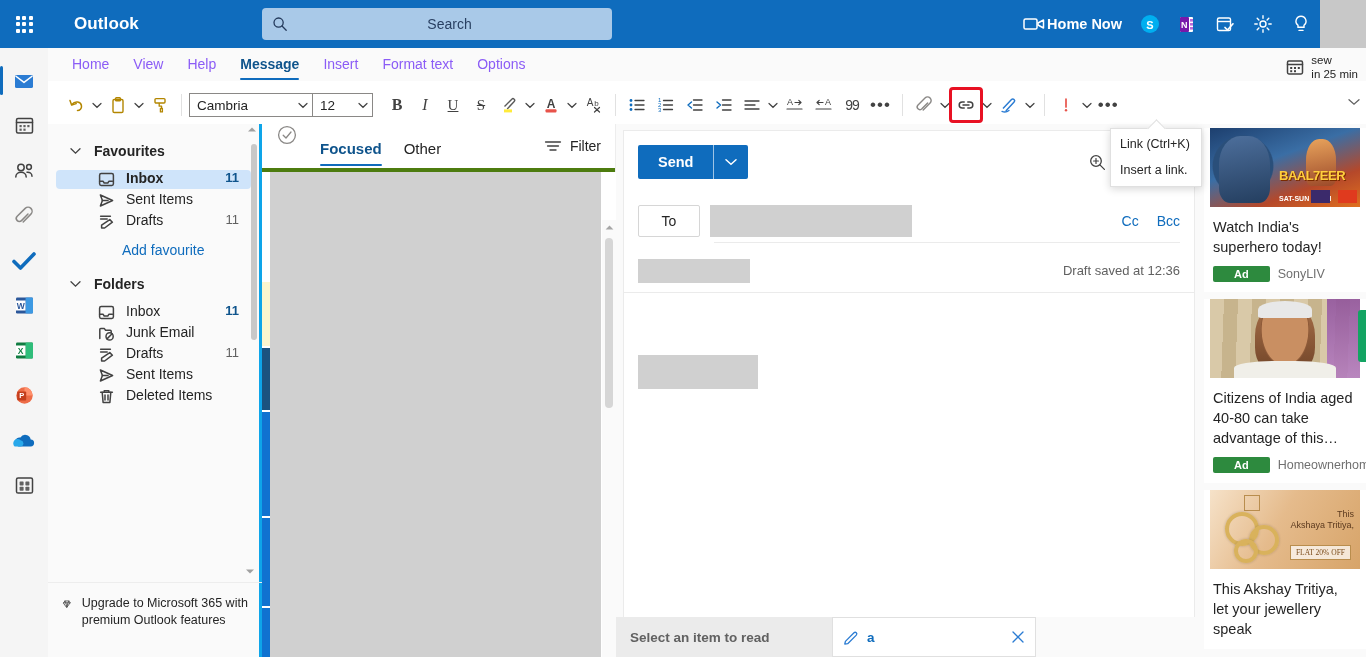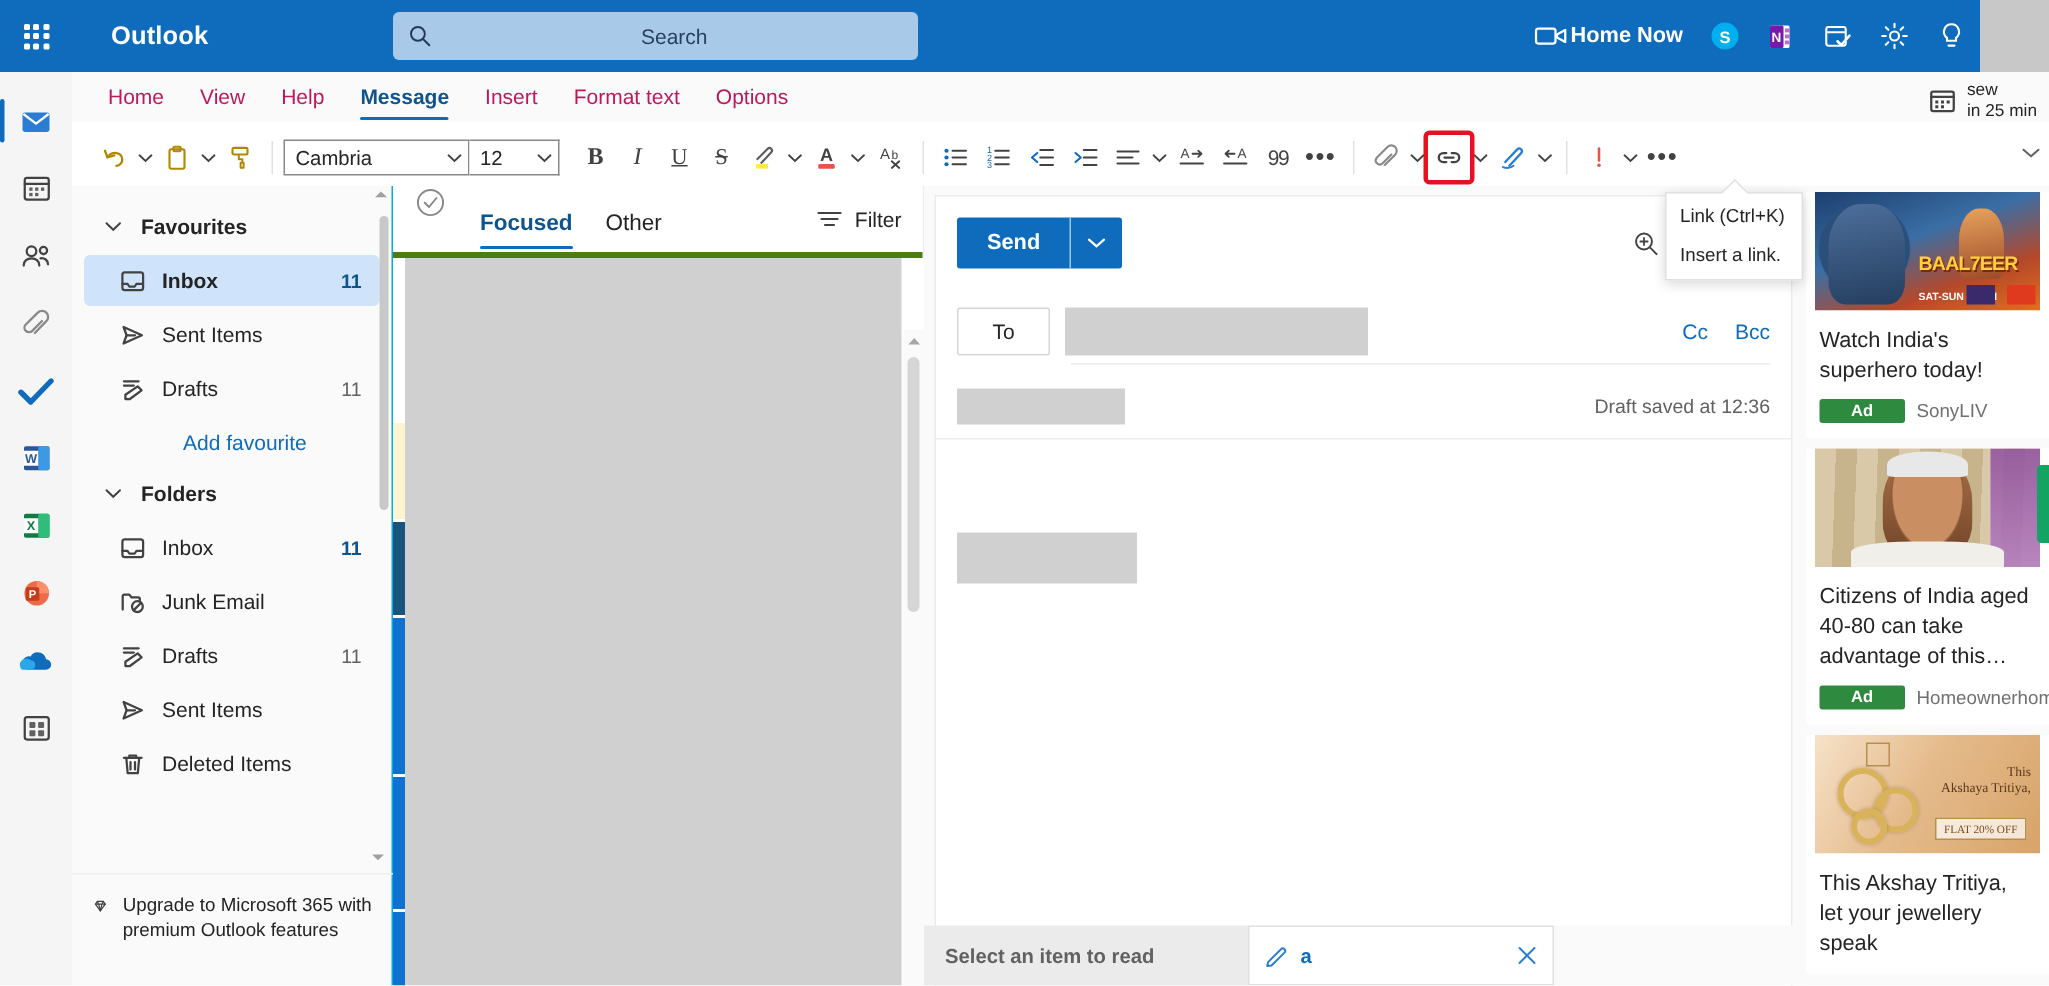--- a/index.html
+++ b/index.html
@@ -37,21 +37,21 @@
   .top-right { position:absolute; right:0; top:0; height:48px; display:flex; align-items:center; }
   .tr-item { height:48px; display:flex; align-items:center; justify-content:center; padding:0 9px; cursor:pointer; }
   .meet-now-label { color:#fff; font-size:14.5px; font-weight:600; margin-left:2px; }
   .account-tile { width:46px; height:48px; background:#c8c8c8; }
 
   
   .ribbon-tabs {
     position:absolute; top:48px; left:48px; width:1318px; height:33px;
     background:#fafafa; display:flex; align-items:center; padding-left:12px;
   }
-  .rtab { font-size:14px; color:#be185d; padding:0 12px; height:33px; line-height:33px; cursor:pointer; position:relative; }
+  .rtab { font-size:14px; color:#8b5cf6; padding:0 12px; height:33px; line-height:33px; cursor:pointer; position:relative; }
   .rtab.active { font-weight:700; color:#0f548c; }
   .rtab.active::after{ content:""; position:absolute; left:12px; right:12px; bottom:1px; height:2px; background:#0f6cbd; border-radius:1px;}
   .agenda { position:absolute; right:8px; top:48px; height:38px; display:flex; align-items:center; gap:7px; }
   .agenda-txt { font-size:11.5px; line-height:14px; color:#242424; }
 
   
   .ribbon {
     position:absolute; top:86px; left:48px; width:1318px; height:38px;
     background:#ffffff; display:flex; align-items:center; padding-left:14px;
   }
@@ -100,27 +100,27 @@
   .rail {
     position:absolute; top:48px; left:0; width:48px; height:609px;
     background:#f5f5f5; display:flex; flex-direction:column; align-items:center; padding-top:10px;
   }
   .rail-item { width:48px; height:45px; display:flex; align-items:center; justify-content:center; cursor:pointer; position:relative; }
   .rail-item.sel::before{ content:""; position:absolute; left:0; top:8px; bottom:8px; width:3px; background:#0f6cbd; border-radius:2px;}
 
   
   .folders {
     position:absolute; top:124px; left:48px; width:214px; height:533px;
-    background:#fafafa; border-right:1px solid #0ea5e9; padding-top:10px;
+    background:#fafafa; border-right:3px solid #0ea5e9; padding-top:10px;
   }
   .fgroup { display:flex; align-items:center; height:34px; padding-left:22px; cursor:pointer; }
   .fgroup .chev { width:18px; display:flex; align-items:center; color:#424242; }
   .fgroup .gtxt { font-size:14px; font-weight:700; color:#242424; margin-left:6px; }
   .frow {
-    display:flex; align-items:center; height:34px; margin:2px 8px; padding-left:22px;
+    display:flex; height:19px; margin:2px 8px; padding-left:40px;
     border-radius:4px; cursor:pointer; position:relative;
   }
   .frow.sel { background:#cfe4fa; }
   .frow .ficon { width:20px; display:flex; align-items:center; justify-content:center; color:#424242; }
   .frow .ftxt { font-size:14px; color:#242424; margin-left:10px; flex:1; }
   .frow.sel .ftxt { font-weight:700; }
   .frow .fcount { font-size:13px; color:#616161; margin-right:12px; }
   .frow.sel .fcount { color:#0f548c; font-weight:700; }
   .addfav { font-size:14px; color:#0f6cbd; padding-left:74px; height:34px; line-height:34px; cursor:pointer; }
   .upgrade {
@@ -248,21 +248,21 @@
       background:#f0efe9; border-radius:40% 40% 0 0; }
   .art-notes .purple { position:absolute; right:0; top:0; width:22%; height:100%;
       background:linear-gradient(#8e4f9e,#b37ac2); opacity:.85; }
 
   .art-jewel { width:100%; height:100%; background:linear-gradient(120deg,#f6e2c9,#e5bb8c 45%,#d7a469); position:relative; }
   .art-jewel .ring { position:absolute; border:4px solid #d9b25c; border-radius:50%; box-shadow:0 0 3px rgba(0,0,0,.2); }
   .art-jewel .r1 { left:10%; top:28%; width:34px; height:34px; }
   .art-jewel .r2 { left:26%; top:44%; width:30px; height:30px; }
   .art-jewel .r3 { left:16%; top:62%; width:24px; height:24px; }
   .art-jewel .txt { position:absolute; right:4%; top:24%; text-align:right;
-      font-family:Liberation Serif, serif; color:#5c3a1e; font-size:9px; line-height:11px; }
+      font-family:Liberation Sans, sans-serif; color:#5c3a1e; font-size:9px; line-height:11px; }
   .art-jewel .off { position:absolute; right:6%; bottom:12%; background:rgba(255,255,255,.72);
       border:1px solid #b98d4d; padding:2px 5px; font-size:7.5px; color:#7a4a18; font-family:"Liberation Serif", serif; }
   .art-jewel .brand { position:absolute; left:5%; top:6%; width:16px; height:16px; border:1px solid #b98d4d; }
 
   svg { display:block; }
   .ic { fill:none; stroke:#424242; stroke-width:1.5; stroke-linecap:round; stroke-linejoin:round; }
 </style>
 </head>
 <body>
 

